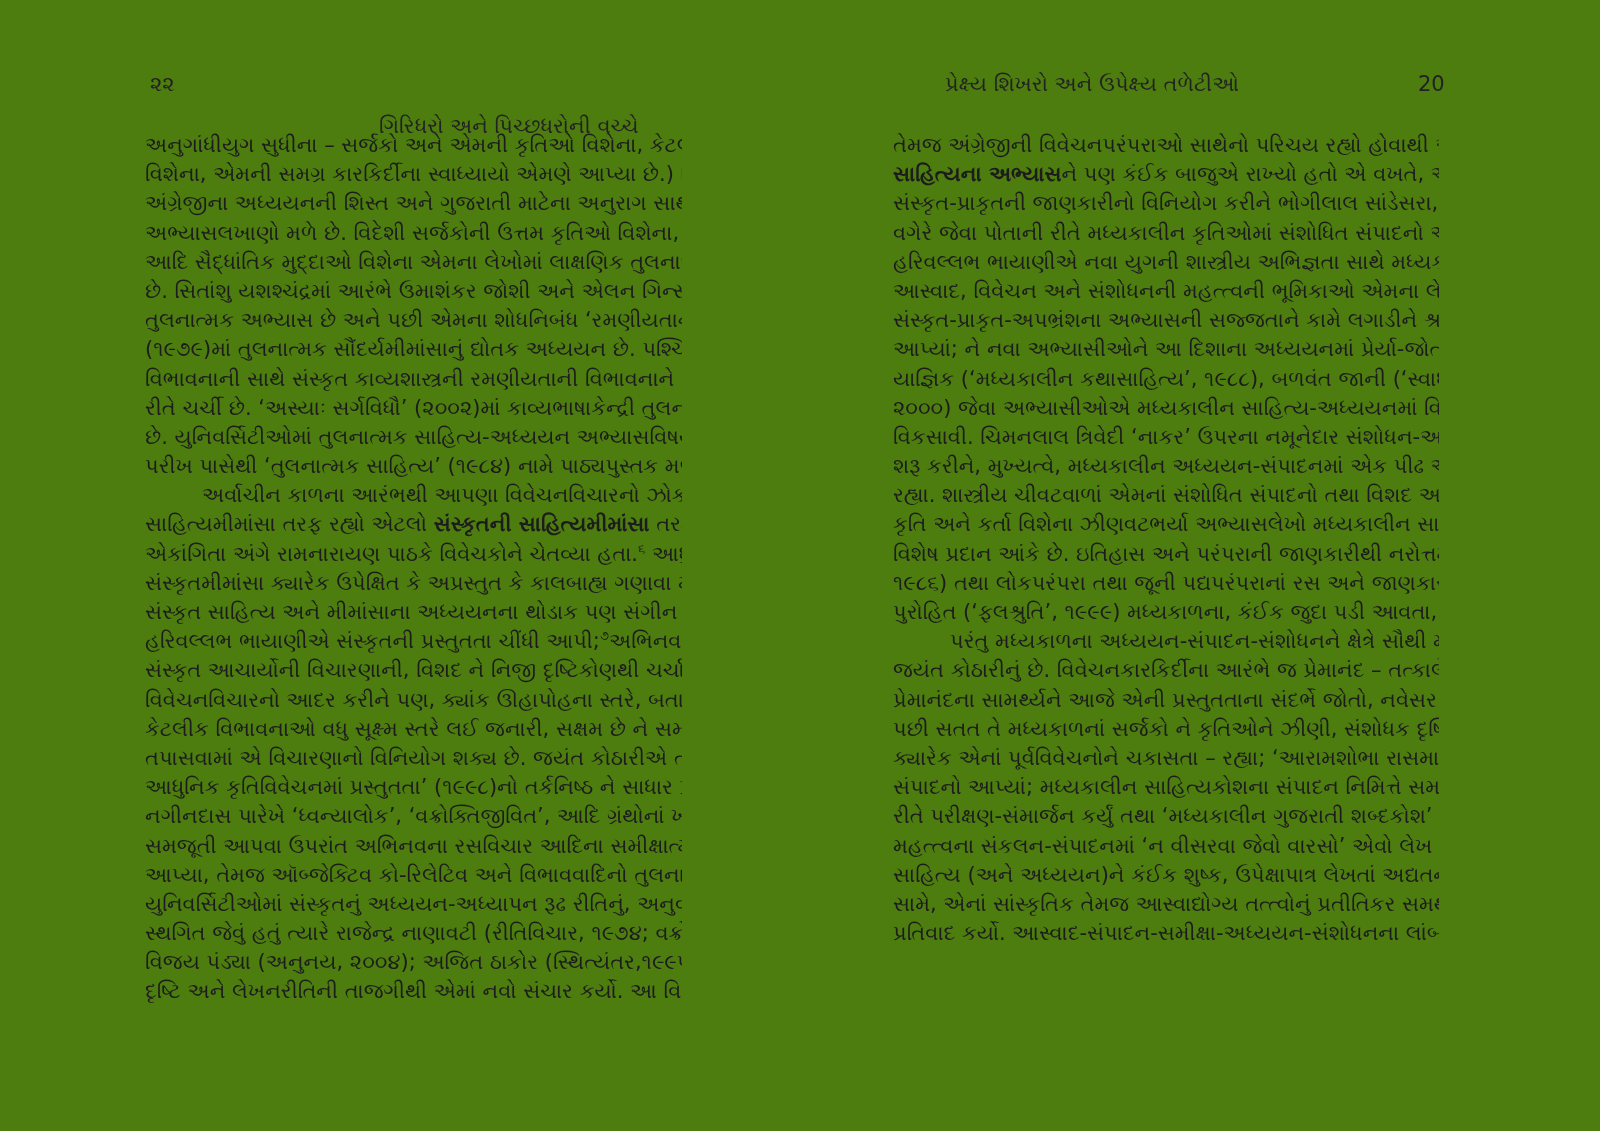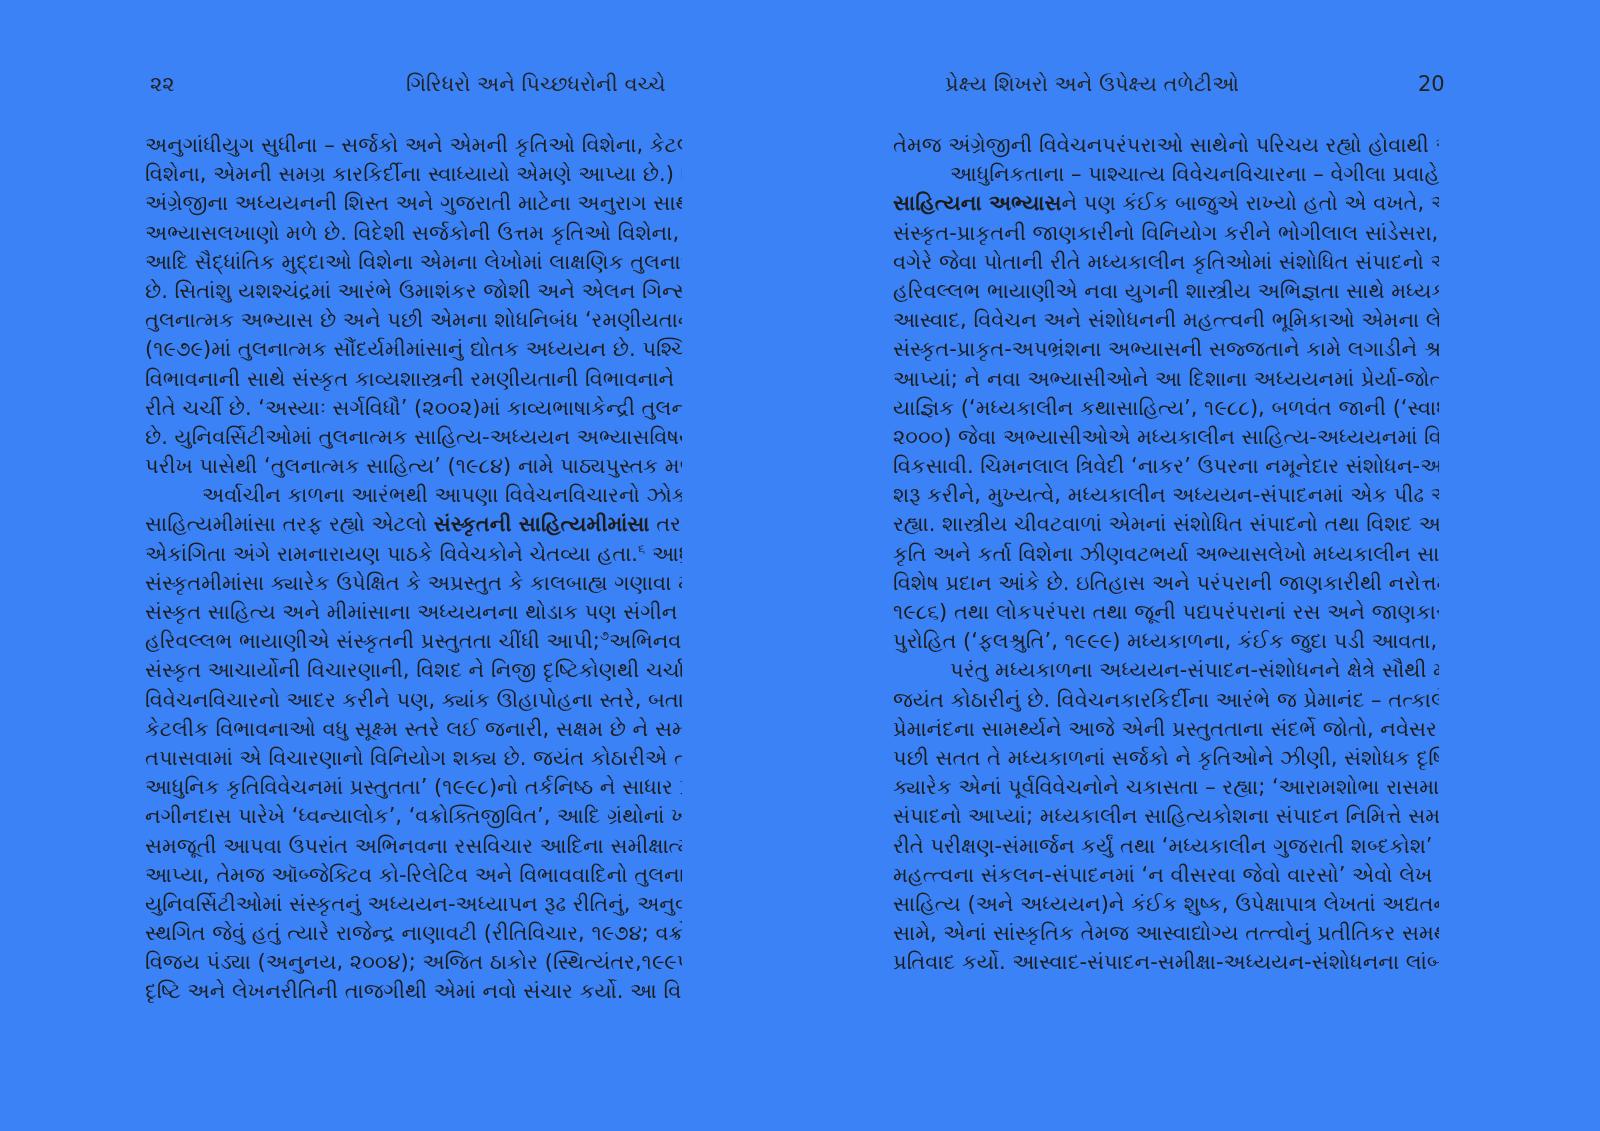--- a/index.html
+++ b/index.html
@@ -5,39 +5,39 @@
   html, body {
     margin: 0;
     padding: 0;
     background: #ffffff;
     font-family: "DejaVu Sans", sans-serif;
   }
   .spread {
     position: relative;
     width: 1600px;
     height: 1131px;
-    background: #3b82f6;
+    background: #4d7c0f;
     color: #1a1a1a;
     overflow: hidden;
   }
   .page-number {
     position: absolute;
     top: 72px;
     font-size: 21px;
     color: #222;
   }
   .running-title {
     position: absolute;
     top: 72px;
     font-size: 21px;
     color: #222;
     white-space: nowrap;
   }
   #left-page-number { left: 150px; }
-  #left-running-title { left: 406px; }
+  #left-running-title { left: 379px; margin-top: 42px; }
   #right-running-title { left: 945px; }
   #right-page-number { left: 1418px; }
 
   .page-body {
     position: absolute;
     top: 131px;
     font-size: 21px;
     color: #1c1c1c;
   }
   #left-body { left: 145px; width: 537px; }
@@ -106,21 +106,20 @@
       <div class="line"><span>સમજૂતી આપવા ઉપરાંત અભિનવના રસવિચાર આદિના સમીક્ષાત્મક અધ્યયનલેખો</span></div>
       <div class="line"><span>આપ્યા, તેમજ ઑબ્જેક્ટિવ કો-રિલેટિવ અને વિભાવવાદિનો તુલનાત્મક અભ્યાસ આપ્યો.</span></div>
       <div class="line"><span>યુનિવર્સિટીઓમાં સંસ્કૃતનું અધ્યયન-અધ્યાપન રૂઢ રીતિનું, અનુવાદ-સારાનુવાદના સ્તરે</span></div>
       <div class="line"><span>સ્થગિત જેવું હતું ત્યારે રાજેન્દ્ર નાણાવટી (રીતિવિચાર, ૧૯૭૪; વક્રોક્તિવિચાર, ૧૯૮૯),</span></div>
       <div class="line"><span>વિજય પંડ્યા (અનુનય, ૨૦૦૪); અજિત ઠાકોર (સ્થિત્યંતર,૧૯૯૫) જેવાએ નિજી</span></div>
       <div class="line"><span>દૃષ્ટિ અને લેખનરીતિની તાજગીથી એમાં નવો સંચાર કર્યો. આ વિવેચકોનો ગુજરાતીની</span></div>
     </div>
 
   <div id="right-body" class="page-body">
       <div class="line"><span>તેમજ અંગ્રેજીની વિવેચનપરંપરાઓ સાથેનો પરિચય રહ્યો હોવાથી એમની સંસ્કૃત સાહિત્ય</span></div>
-      <div class="line indent"><span>આધુનિકતાના – પાશ્ચાત્ય વિવેચનવિચારના – વેગીલા પ્રવાહે </span></div>
       <div class="line"><span class="seg-b">સાહિત્યના અભ્યાસ</span><span>ને પણ કંઈક બાજુએ રાખ્યો હતો એ વખતે, આરંભના દાયકામાં,</span></div>
       <div class="line"><span>સંસ્કૃત-પ્રાકૃતની જાણકારીનો વિનિયોગ કરીને ભોગીલાલ સાંડેસરા, કાન્તિલાલ બ. વ્યાસ</span></div>
       <div class="line"><span>વગેરે જેવા પોતાની રીતે મધ્યકાલીન કૃતિઓમાં સંશોધિત સંપાદનો આપતા હતા તો</span></div>
       <div class="line"><span>હરિવલ્લભ ભાયાણીએ નવા યુગની શાસ્ત્રીય અભિજ્ઞતા સાથે મધ્યકાલીન સાહિત્યના</span></div>
       <div class="line"><span>આસ્વાદ, વિવેચન અને સંશોધનની મહત્ત્વની ભૂમિકાઓ એમના લેખોથી સ્પષ્ટ કરી;</span></div>
       <div class="line"><span>સંસ્કૃત-પ્રાકૃત-અપભ્રંશના અભ્યાસની સજ્જતાને કામે લગાડીને શ્રદ્ધેય સંશોધિત-સંપાદનો</span></div>
       <div class="line"><span>આપ્યાં; ને નવા અભ્યાસીઓને આ દિશાના અધ્યયનમાં પ્રેર્યા-જોતર્યા. એમાંથી હસુ</span></div>
       <div class="line"><span>યાજ્ઞિક (‘મધ્યકાલીન કથાસાહિત્ય’, ૧૯૮૮), બળવંત જાની (‘સ્વાધ્યાય અને સંશોધન’,</span></div>
       <div class="line"><span>૨૦૦૦) જેવા અભ્યાસીઓએ મધ્યકાલીન સાહિત્ય-અધ્યયનમાં વિવેચન-કારકિર્દી</span></div>
       <div class="line"><span>વિકસાવી. ચિમનલાલ ત્રિવેદી ‘નાકર’ ઉપરના નમૂનેદાર સંશોધન-અધ્યયન (૧૯૬૬)થી</span></div>

